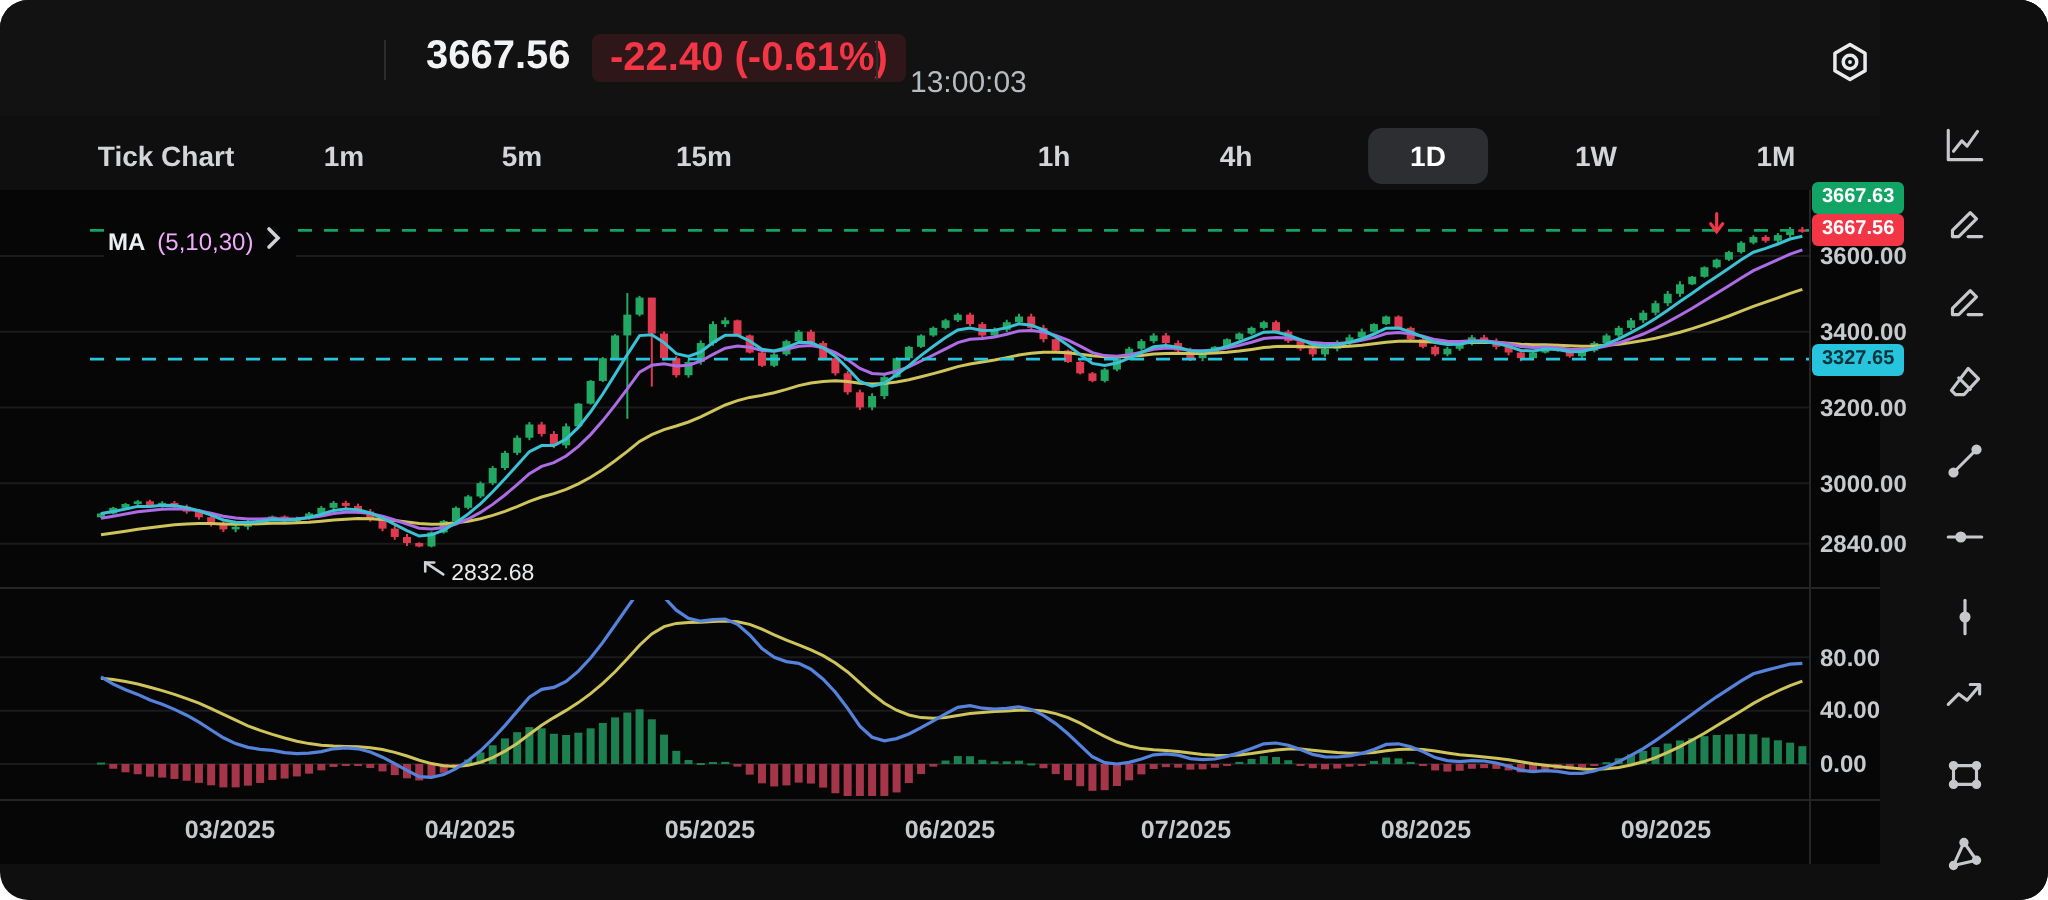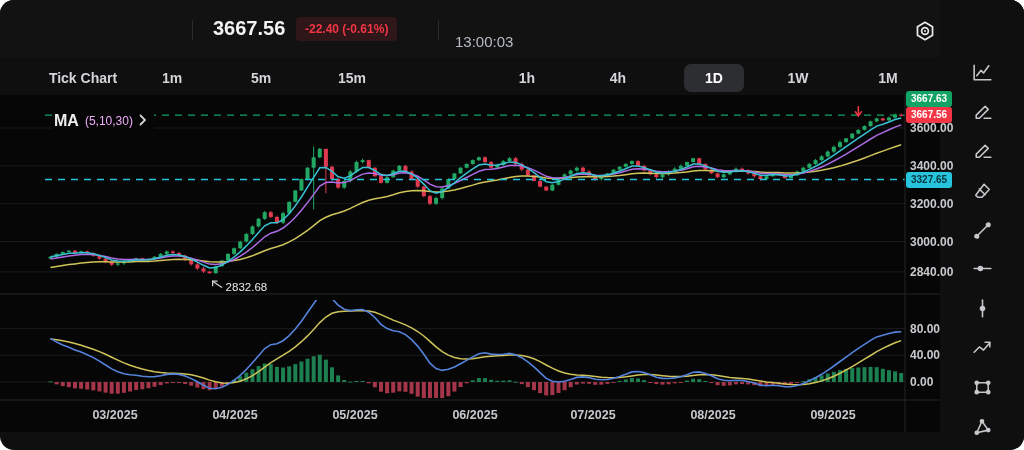--- a/index.html
+++ b/index.html
@@ -2,33 +2,33 @@
 <html><head>
 <meta charset="utf-8">
 <style>
   html,body{margin:0;padding:0;background:#ffffff;font-family:"Liberation Sans",sans-serif;}
   .window{position:relative;width:1024px;height:450px;background:#0f0f10;border-radius:14px;overflow:hidden;}
   
   .topbar{position:absolute;left:0;top:0;width:100%;height:58px;background:#121213;}
   .symbol{position:absolute;left:55px;top:17px;font-size:20px;font-weight:bold;color:#f2f3f5;letter-spacing:.3px;}
   .vdiv{position:absolute;top:20px;width:1px;height:20px;background:#2c2c2f;}
   .price{position:absolute;left:213px;top:17px;font-size:20px;font-weight:bold;color:#f2f3f5;}
-  .change-badge{position:absolute;left:296px;top:17px;font-size:12px;font-weight:bold;color:#f23645;
+  .change-badge{position:absolute;left:296px;top:17px;font-size:20px;font-weight:bold;color:#f23645;
     background:rgba(242,54,69,.13);border-radius:4px;padding:3px 9px;line-height:18px;}
   .clock{position:absolute;left:455px;top:21px;font-size:15px;color:#b7bbc2;margin-top:12px;}
   .iconbtn{position:absolute;top:18px;width:26px;height:26px;display:flex;align-items:center;justify-content:center;cursor:pointer;}
   
   .tfbar{position:absolute;left:0;top:58px;width:940px;height:40px;}
   .tf{position:absolute;top:50%;transform:translate(-50%,-50%);font-size:14px;font-weight:600;color:#d3d5d9;cursor:pointer;white-space:nowrap;}
   .tf.sel{background:#2d2e31;color:#ffffff;border-radius:7px;padding:6px 21px;}
   
   .chart-region{position:absolute;left:0;top:95px;width:940px;height:337px;background:#060607;}
   svg.plot{position:absolute;left:0;top:0;}
   .ind-label{position:absolute;display:flex;align-items:center;gap:6px;background:#060607;padding:2px 7px 2px 2px;z-index:5;}
-  .ind-name{font-size:16px;font-weight:bold;color:#eceef0;}
+  .ind-name{font-size:12px;font-weight:bold;color:#eceef0;}
   .ind-params{font-size:12px;color:#f0abfc;}
   .ytick{position:absolute;left:910px;font-size:12px;font-weight:600;color:#c7cacd;z-index:4;}
   .xtick{position:absolute;top:408px;width:70px;text-align:center;font-size:12.5px;font-weight:600;color:#c7cacd;z-index:4;}
   .price-badge{position:absolute;left:906px;font-size:10px;font-weight:bold;border-radius:3px;padding:2px 5px;z-index:6;line-height:12px;text-align:right;}
   .annotation{position:absolute;font-size:11.5px;font-weight:normal;color:#e8eaec;z-index:5;}
   
   .sidebar{position:absolute;right:0;top:0;width:84px;height:450px;background:#0f0f10;}
   .tool{position:absolute;left:50%;transform:translate(-50%,-50%);width:30px;height:30px;display:flex;align-items:center;justify-content:center;cursor:pointer;}
   .tool svg{stroke:#c6c8cb;fill:none;stroke-width:1.5;stroke-linecap:round;stroke-linejoin:round;}
   .chev svg{stroke:#cfd2d6;fill:none;stroke-width:1.8;stroke-linecap:round;}

